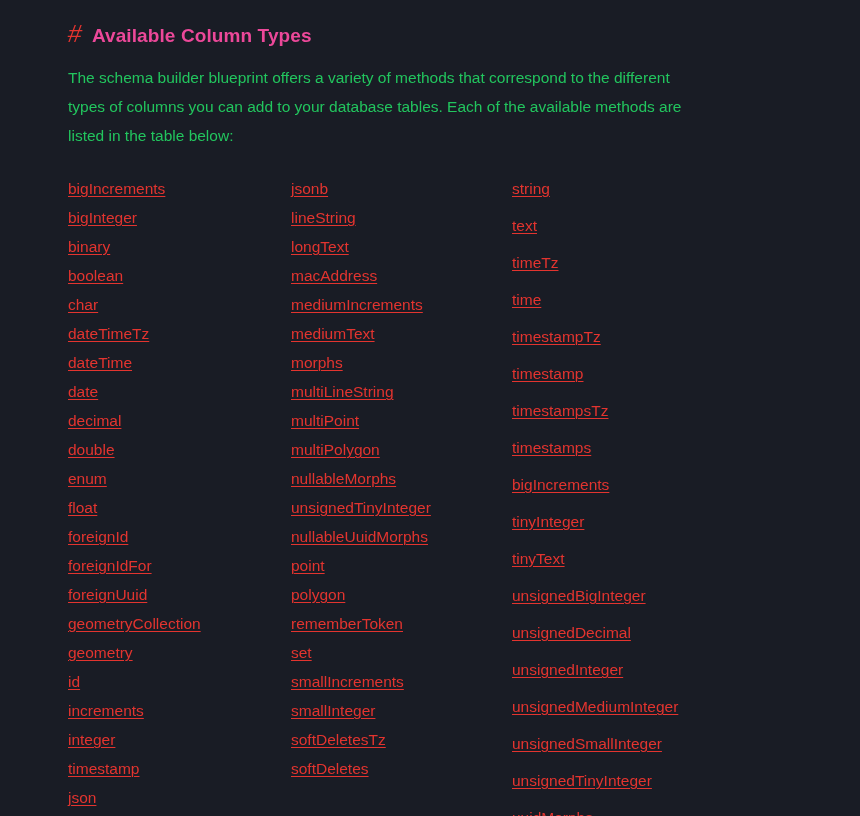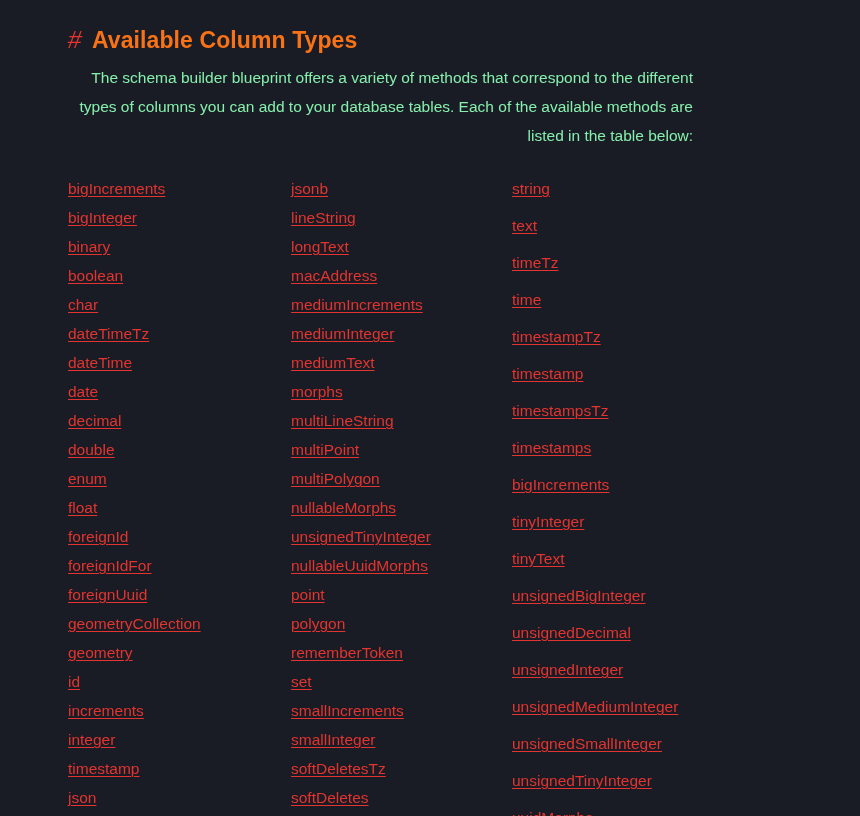--- a/index.html
+++ b/index.html
@@ -42,38 +42,37 @@
     color: #e3342f;
     font-size: 25px;
     font-weight: 400;
     line-height: 1;
     transform: skewX(-9deg);
     display: inline-block;
     user-select: none;
     text-decoration: none;
   }
   .page-title {
-    color: #f97316;
-    font-size: 23px;
+    color: #ec4899;
+    font-size: 19px;
     font-weight: 700;
     letter-spacing: 0.1px;
     line-height: 1.2;
     white-space: nowrap;
   }
 
   
   .intro-paragraph {
     margin: 0;
     padding-top: 11px;
     width: 625px;
-    color: #86efac;
+    color: #22c55e;
     font-size: 15.5px;
     line-height: 29px;
     font-weight: 400;
-    text-align: right;
   }
 
   
   .columns {
     display: flex;
     padding-top: 24px;
   }
   .column {
     display: flex;
     flex-direction: column;
@@ -133,21 +132,20 @@
           <a class="type-link">integer</a>
           <a class="type-link">timestamp</a>
           <a class="type-link">json</a>
         </div>
       <div class="column col-2">
           <a class="type-link">jsonb</a>
           <a class="type-link">lineString</a>
           <a class="type-link">longText</a>
           <a class="type-link">macAddress</a>
           <a class="type-link">mediumIncrements</a>
-          <a class="type-link">mediumInteger</a>
           <a class="type-link">mediumText</a>
           <a class="type-link">morphs</a>
           <a class="type-link">multiLineString</a>
           <a class="type-link">multiPoint</a>
           <a class="type-link">multiPolygon</a>
           <a class="type-link">nullableMorphs</a>
           <a class="type-link">unsignedTinyInteger</a>
           <a class="type-link">nullableUuidMorphs</a>
           <a class="type-link">point</a>
           <a class="type-link">polygon</a>

